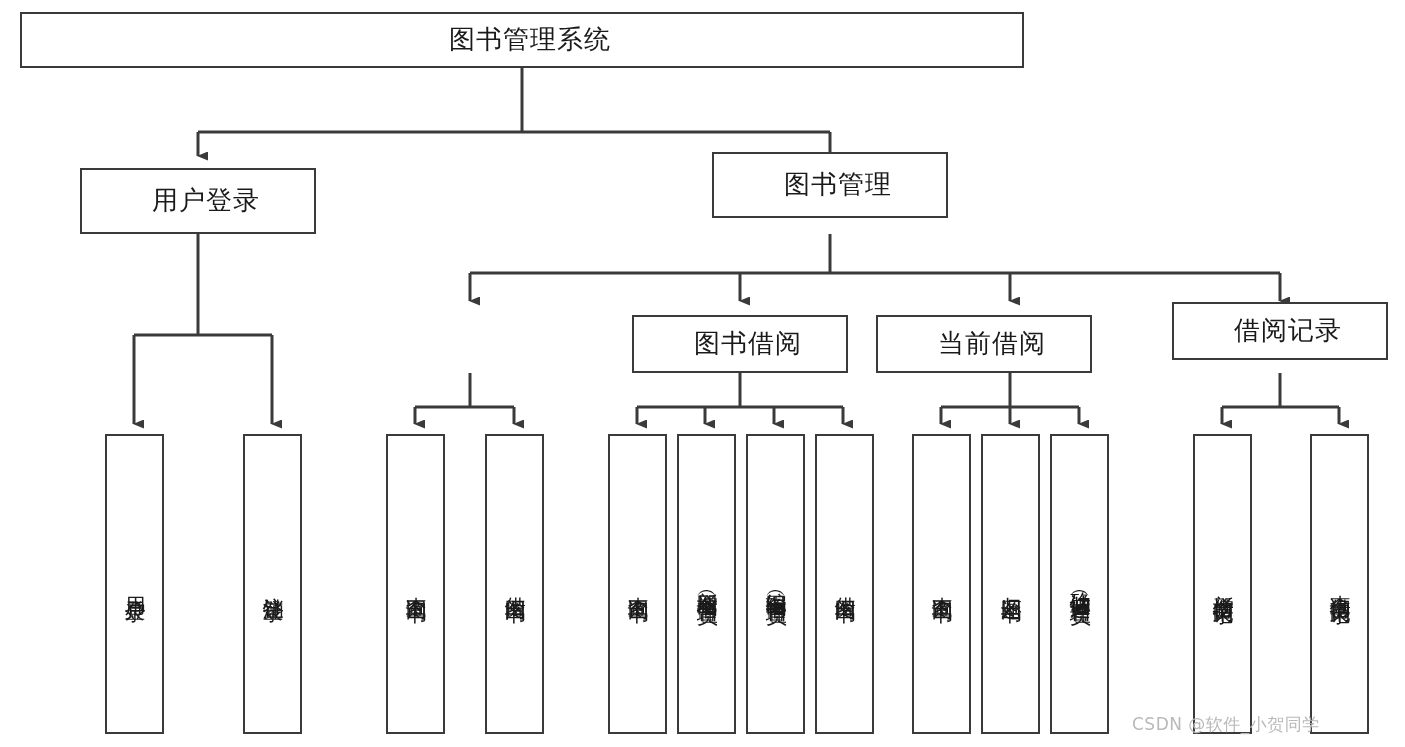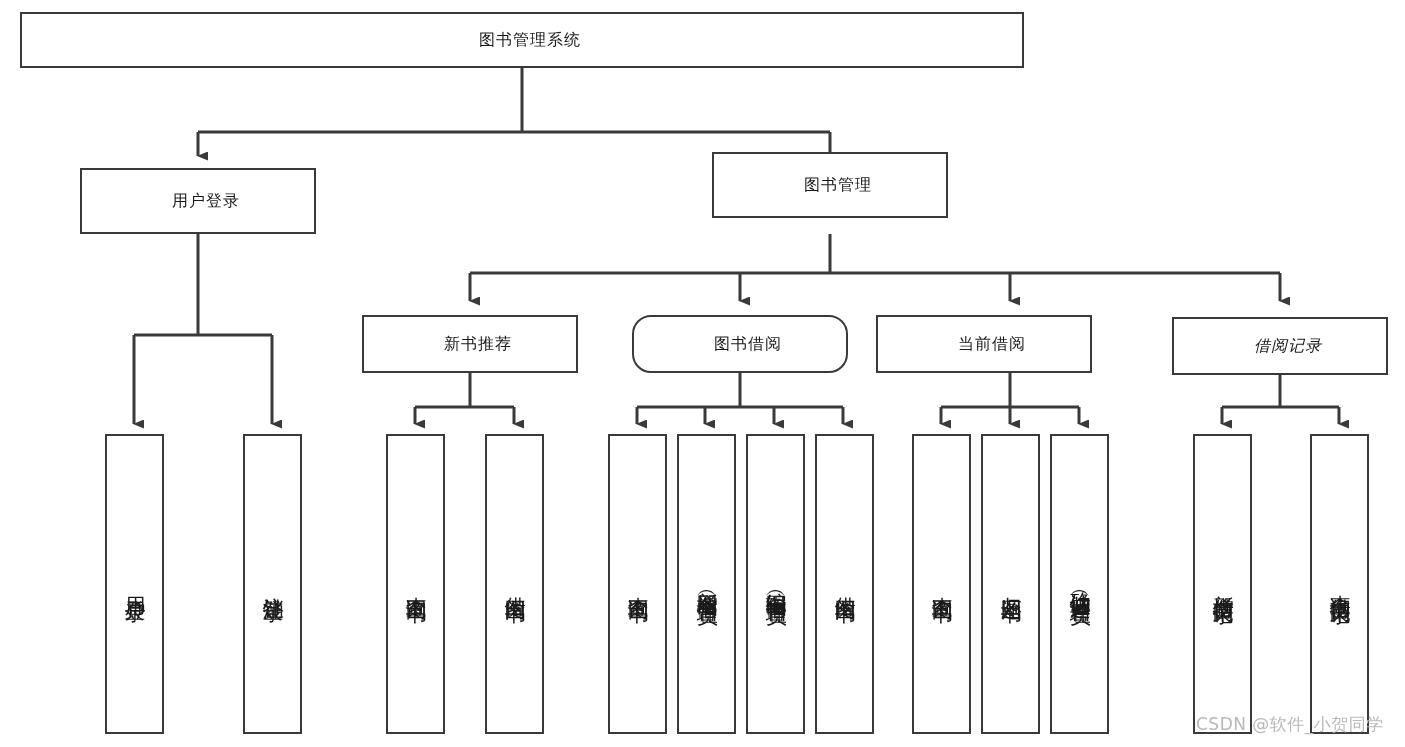--- a/index.html
+++ b/index.html
@@ -29,21 +29,21 @@
     box-sizing: border-box;
     border: 2.5px solid #3a3a3a;
     background: #ffffff;
     display: flex;
     align-items: center;
     justify-content: center;
     color: #1a1a1a;
     z-index: 2;
   }
   .node-h {
-    font-size: 16px;
+    font-size: 26px;
     line-height: 1.2;
     letter-spacing: 1px;
     white-space: nowrap;
     padding-left: 16px;
   }
   .node-v {
     font-size: 21px;
     line-height: 1.22;
     letter-spacing: 2px;
     writing-mode: vertical-rl;
@@ -126,30 +126,27 @@
     <span>图书管理系统</span>
   </div>
 
   <div class="node node-h" style="left:80px; top:168px; width:236px; height:66px;">
     <span>用户登录</span>
   </div>
   <div class="node node-h" style="left:712px; top:152px; width:236px; height:66px;">
     <span>图书管理</span>
   </div>
 
-  <div class="node node-h" style="left:362px; top:315px; width:216px; height:58px;">
-    <span>新书推荐</span>
-  </div>
-  <div class="node node-h" style="left:632px; top:315px; width:216px; height:58px;border-radius:19px;">
+  <div class="node node-h" style="left:632px; top:315px; width:216px; height:58px;">
     <span>图书借阅</span>
   </div>
   <div class="node node-h" style="left:876px; top:315px; width:216px; height:58px;">
     <span>当前借阅</span>
   </div>
-  <div class="node node-h" style="left:1172px; top:317px; width:216px; height:58px;font-style:italic;">
+  <div class="node node-h" style="left:1172px; top:302px; width:216px; height:58px;">
     <span>借阅记录</span>
   </div>
 
   <div class="node node-v" style="left:105px; top:434px; width:59px; height:300px;">
     <span>用户登录</span>
   </div>
   <div class="node node-v" style="left:243px; top:434px; width:59px; height:300px;">
     <span>注销登录</span>
   </div>
 
@@ -183,15 +180,15 @@
     <span>确认归还（管理员）</span>
   </div>
 
   <div class="node node-v" style="left:1193px; top:434px; width:59px; height:300px;">
     <span>新增借阅记录</span>
   </div>
   <div class="node node-v" style="left:1310px; top:434px; width:59px; height:300px;">
     <span>查询借阅记录</span>
   </div>
 
-  <div class="watermark" style="left:1196px; top:713px;">CSDN @软件_小贺同学</div>
+  <div class="watermark" style="left:1132px; top:713px;">CSDN @软件_小贺同学</div>
 
 </div>
 
 </body></html>

